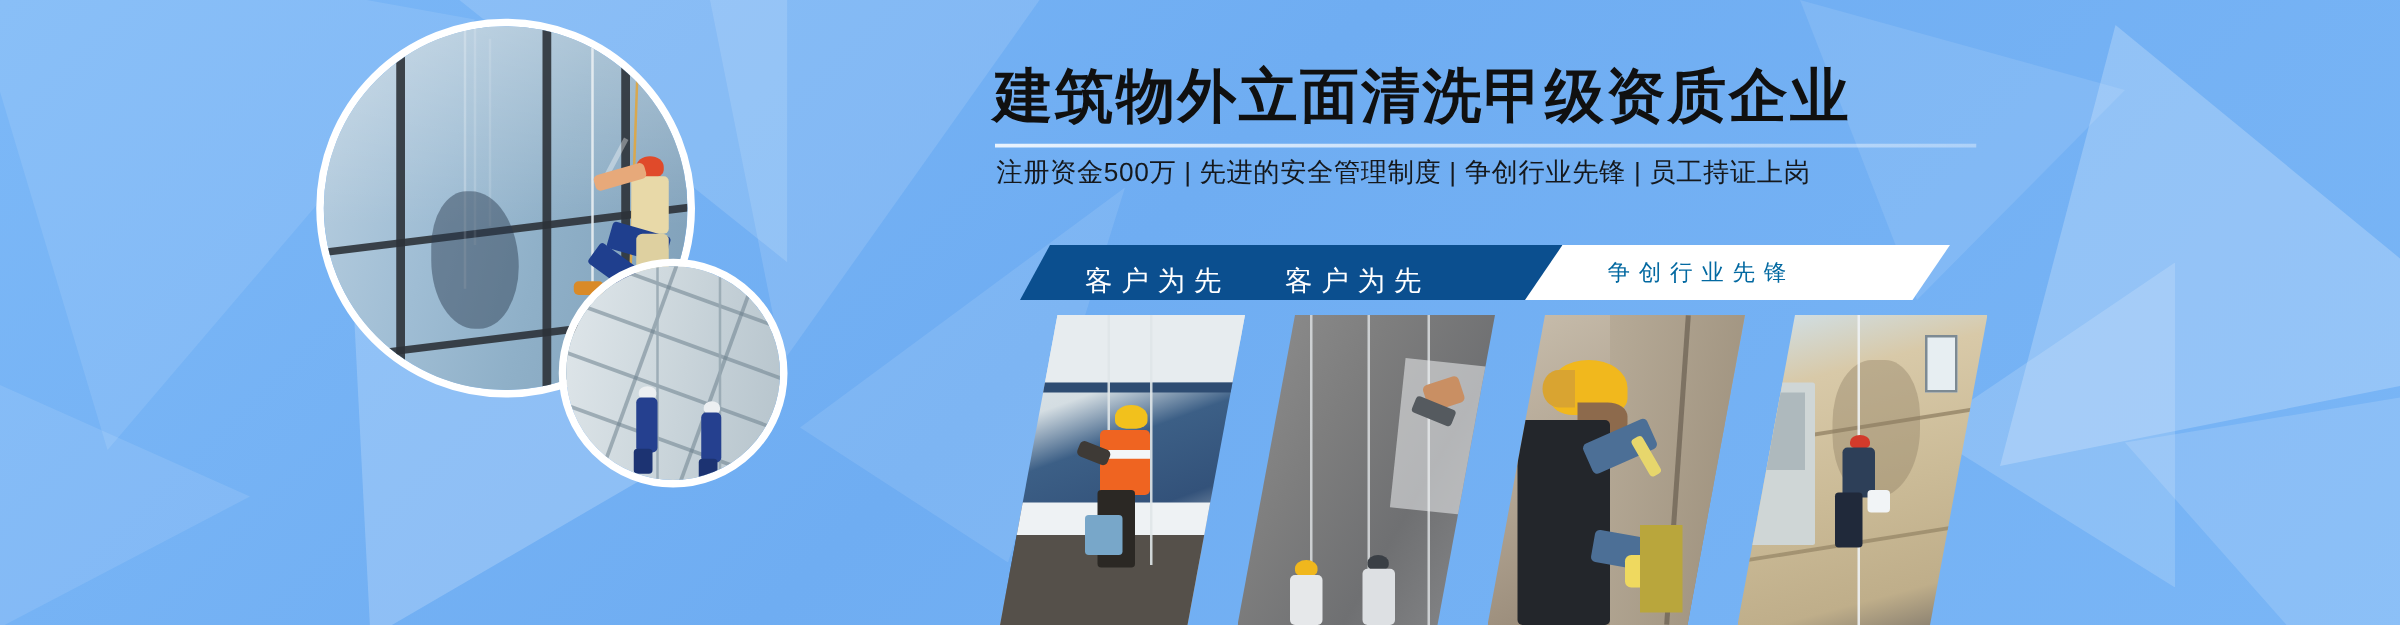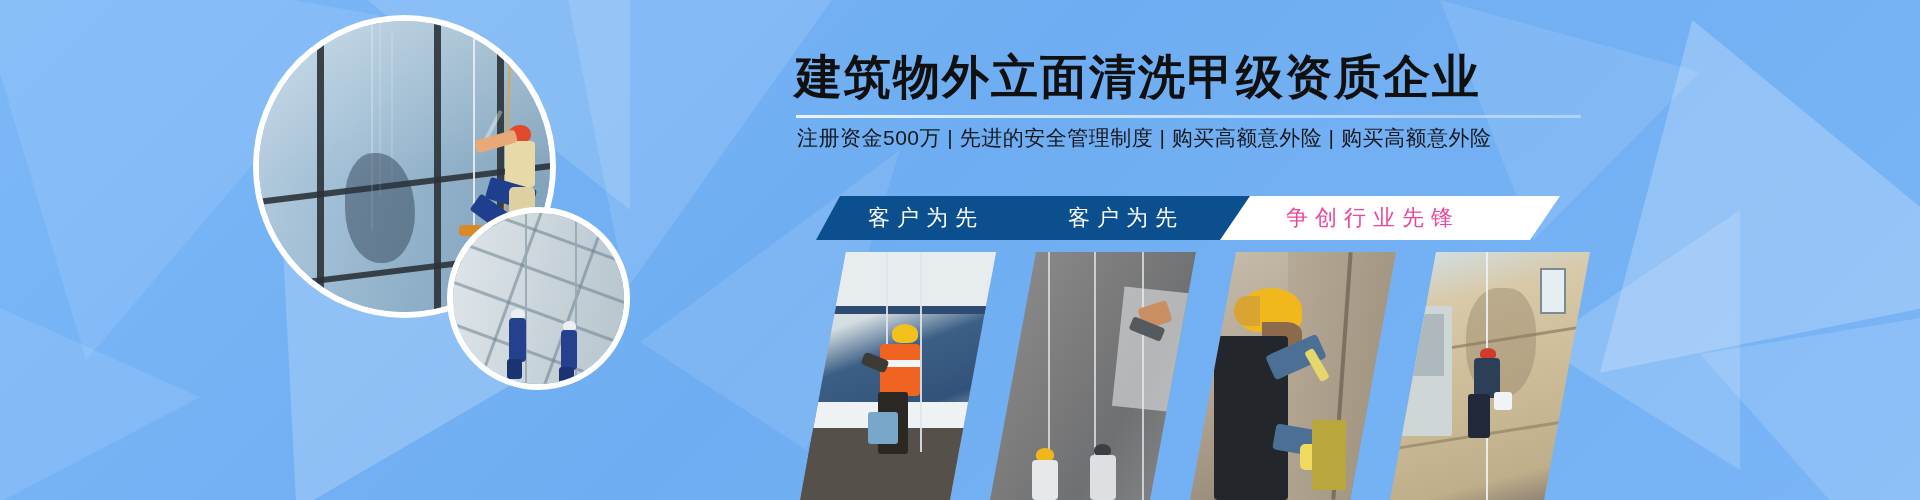--- a/index.html
+++ b/index.html
@@ -86,32 +86,32 @@
     position:absolute;left:797px;top:124px;width:800px;
     font-size:21px;color:#15181c;letter-spacing:.5px;white-space:nowrap;
   }
 
   
   .tagbar{position:absolute;left:800px;top:196px;width:780px;height:44px;}
   .tag-blue{
     position:absolute;left:16px;top:0;width:434px;height:44px;
     background:#0b4f8f;
     clip-path:polygon(24px 0,100% 0,100% 100%,0 100%);
-    display:flex;align-items:center;gap:40px;
+    display:flex;align-items:flex-end;
   }
   .tag-blue .seg{color:#ffffff;font-size:22px;letter-spacing:7px;}
   .tag-blue .seg.s1{margin-left:52px;}
   .tag-blue .seg.s2{margin-left:44px;}
   .tag-white{
     position:absolute;left:420px;top:0;width:340px;height:44px;
     background:#ffffff;
     clip-path:polygon(30px 0,100% 0,calc(100% - 30px) 100%,0 100%);
     display:flex;align-items:center;
   }
-  .tag-white .seg{color:#ec4899;font-size:22px;letter-spacing:7px;margin-left:66px;}
+  .tag-white .seg{color:#0369a1;font-size:18px;letter-spacing:7px;margin-left:66px;}
 
   
   .strip{position:absolute;left:800px;top:252px;width:790px;height:248px;}
   .slab{position:absolute;top:0;height:248px;overflow:hidden;}
   .slab .inner{position:absolute;inset:0;}
   .s-a{left:0;  width:196px;clip-path:polygon(46px 0,100% 0,calc(100% - 46px) 100%,0 100%);}
   .s-b{left:190px;width:206px;clip-path:polygon(46px 0,100% 0,calc(100% - 46px) 100%,0 100%);}
   .s-c{left:390px;width:206px;clip-path:polygon(46px 0,100% 0,calc(100% - 46px) 100%,0 100%);}
   .s-d{left:590px;width:200px;clip-path:polygon(46px 0,100% 0,calc(100% - 46px) 100%,0 100%);}
 
@@ -191,21 +191,21 @@
       <div class="fig">
         <div class="helmet" style="left:110px;top:108px;width:13px;height:10px;background:#eceff1;"></div>
         <div class="torso" style="left:108px;top:117px;width:16px;height:40px;background:#25408f;"></div>
         <div class="legs" style="left:106px;top:154px;width:15px;height:18px;background:#1c3372;"></div>
       </div>
     </div>
   </div>
 
   <div class="headline">建筑物外立面清洗甲级资质企业</div>
   <div class="hr-line"></div>
-  <div class="subline">注册资金500万 | 先进的安全管理制度 | 购买高额意外险 | 购买高额意外险</div>
+  <div class="subline">注册资金500万 | 先进的安全管理制度 | 争创行业先锋 | 员工持证上岗</div>
 
   <div class="tagbar">
     <div class="tag-blue">
       <span class="seg s1">客户为先</span>
       <span class="seg s2">客户为先</span>
     </div>
     <div class="tag-white">
       <span class="seg">争创行业先锋</span>
     </div>
   </div>

